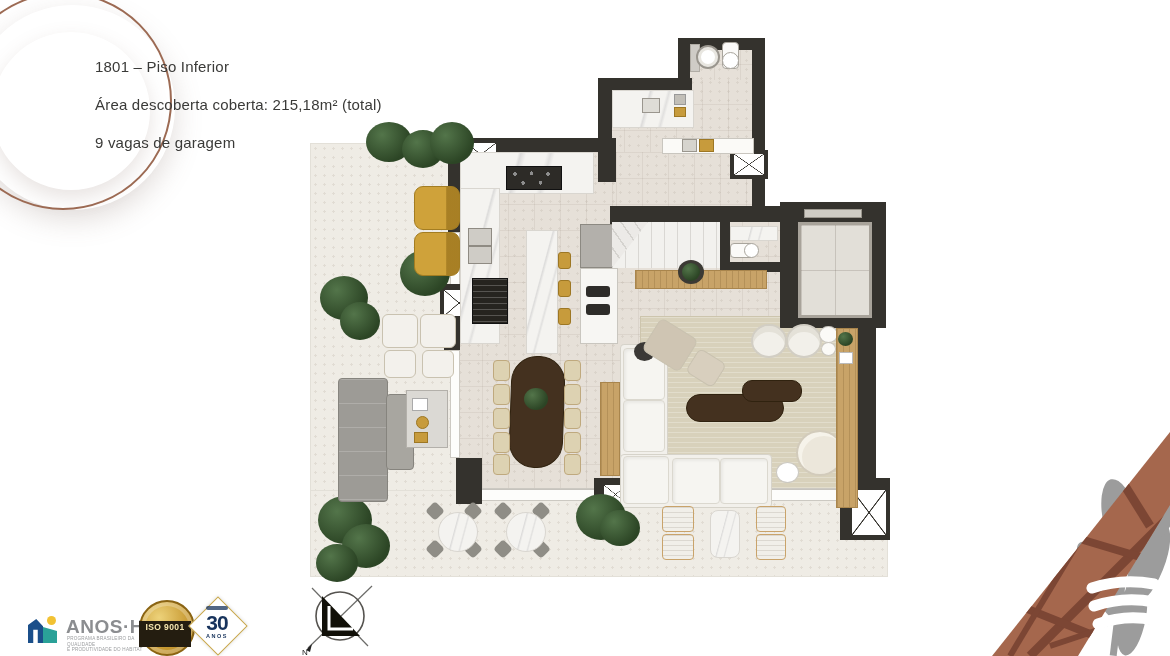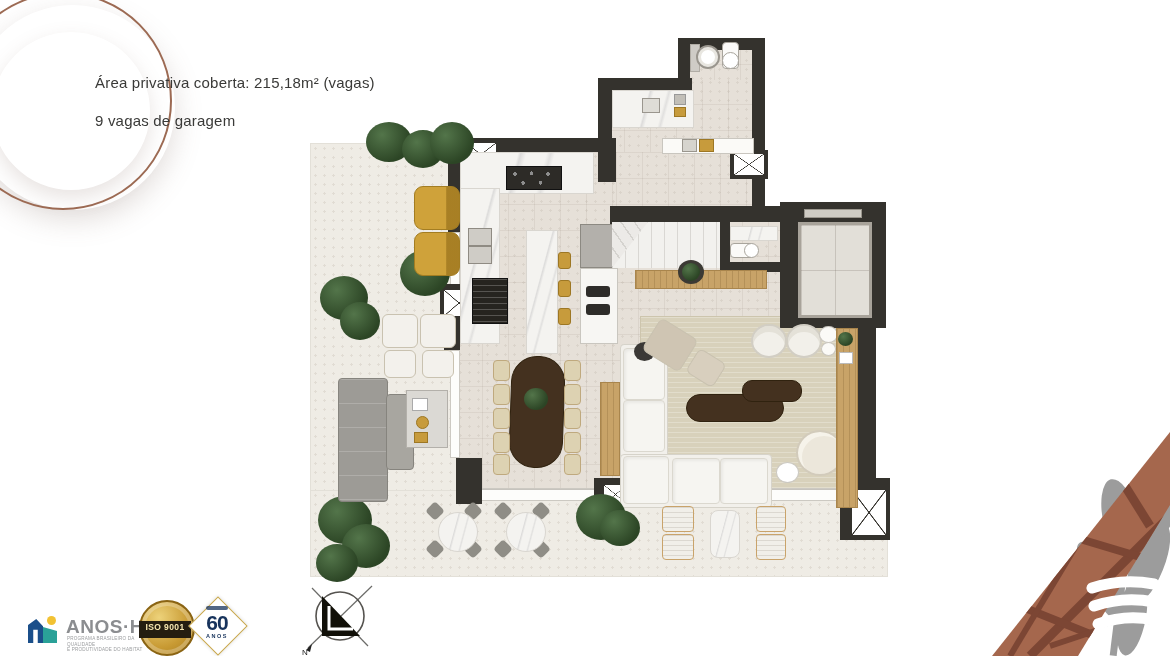--- a/index.html
+++ b/index.html
@@ -45,39 +45,40 @@
   .warm{background:#f3f1ec;border:1px solid #c9c2b0;border-radius:6px;}
   .sunl{background:#f1efe9;border:1px solid #c9a36a;border-radius:4px;background-image:linear-gradient(rgba(120,110,95,.18) 1px,transparent 1px);background-size:100% 5px;}
   .circ{border-radius:50%;}
   .steps{background:repeating-linear-gradient(90deg,#d9d7d3 0 1.5px,#f2f1ee 1.5px 13px);}
   .winder{clip-path:polygon(0 0,100% 0,0 100%);background:repeating-linear-gradient(55deg,#d5d3cf 0 1.5px,#eceae7 1.5px 11px);}
   .appl{background:#26241f;background-image:linear-gradient(rgba(255,255,255,.22) 1px,transparent 1px);background-size:100% 6px;border:1px solid #111;}
   
   .pbq-title{font-weight:bold;font-size:19px;color:#8b8d90;letter-spacing:.5px;}
   .pbq-sub{font-size:4.6px;color:#9a9c9e;letter-spacing:.2px;line-height:5.6px;}
   .iso{width:52px;height:52px;border-radius:50%;background:radial-gradient(circle at 35% 30%,#edd27a,#c89a33 60%,#a57a1d);border:2px solid #8a6414;box-shadow:inset 0 0 0 4px rgba(255,255,255,.25);}
-  .iso-band{left:-2px;top:19px;width:52px;height:17px;background:#241d10;color:#f5e6b0;font-size:8.5px;font-weight:bold;text-align:center;line-height:13px;letter-spacing:.4px;}
+  .iso-band{left:-2px;top:19px;width:52px;height:26px;background:#241d10;color:#f5e6b0;font-size:8.5px;font-weight:bold;text-align:center;line-height:13px;letter-spacing:.4px;}
   .fifty{width:46px;height:46px;}
   .fifty .card{left:3px;top:3px;width:40px;height:40px;background:#fff;border:1px solid #c9a84c;transform:rotate(45deg);box-shadow:0 0 4px rgba(0,0,0,.15);}
   .fifty .num{left:0;top:9px;width:46px;text-align:center;font-size:21px;font-weight:bold;color:#17335c;letter-spacing:-1px;}
   .fifty .anos{left:0;top:31px;width:46px;text-align:center;font-size:5.5px;font-weight:bold;color:#17335c;letter-spacing:1.5px;}
   .fifty .script{left:12px;top:4px;width:22px;height:4px;background:#17335c;border-radius:2px;opacity:.75;}
 </style>
 </head>
 <body>
 
 <div id="stage">
 
   <div class="ab ring-soft1"></div>
   <div class="ab ring-soft2"></div>
   <div class="ab ring-line"></div>
 
   <div class="ab info">
+    <div>1801 – Piso Inferior</div>
     <div class="gap"></div>
-    <div>Área privativa coberta: 215,18m² (vagas)</div>
+    <div>Área descoberta coberta: 215,18m² (total)</div>
     <div class="gap"></div>
     <div>9 vagas de garagem</div>
   </div>
 
   <div class="ab plan">
 
     <div class="ab flr-ter" style="left:0;top:105px;width:146px;height:432px"></div>
     <div class="ab flr-ter" style="left:0;top:452px;width:576px;height:85px"></div>
     <div class="ab flr-in" style="left:146px;top:114px;width:412px;height:338px"></div>
     <div class="ab flr-in" style="left:288px;top:40px;width:156px;height:76px"></div>
@@ -256,21 +257,21 @@
     </span>
   </div>
 
   <div class="ab iso" style="left:139px;top:600px;">
     <div class="ab iso-band">ISO 9001</div>
   </div>
 
   <div class="ab fifty" style="left:194px;top:602px;">
     <div class="ab card"></div>
     <div class="ab script"></div>
-    <div class="ab num">60</div>
+    <div class="ab num">30</div>
     <div class="ab anos">ANOS</div>
   </div>
 
   <div class="ab" style="left:300px;top:584px;width:78px;height:72px;">
     <svg width="78" height="72" viewBox="0 0 78 72">
       <line x1="8" y1="64" x2="72" y2="2" stroke="#6b6b68" stroke-width="1.2"></line>
       <line x1="12" y1="4" x2="68" y2="62" stroke="#6b6b68" stroke-width="1.2"></line>
       <circle cx="40" cy="32" r="24" fill="none" stroke="#55534f" stroke-width="1.6"></circle>
       <polygon points="22,12 22,52 60,52" fill="#111008"></polygon>
       <polyline points="29,22 29,45 53,45" fill="none" stroke="#fff" stroke-width="3"></polyline>

